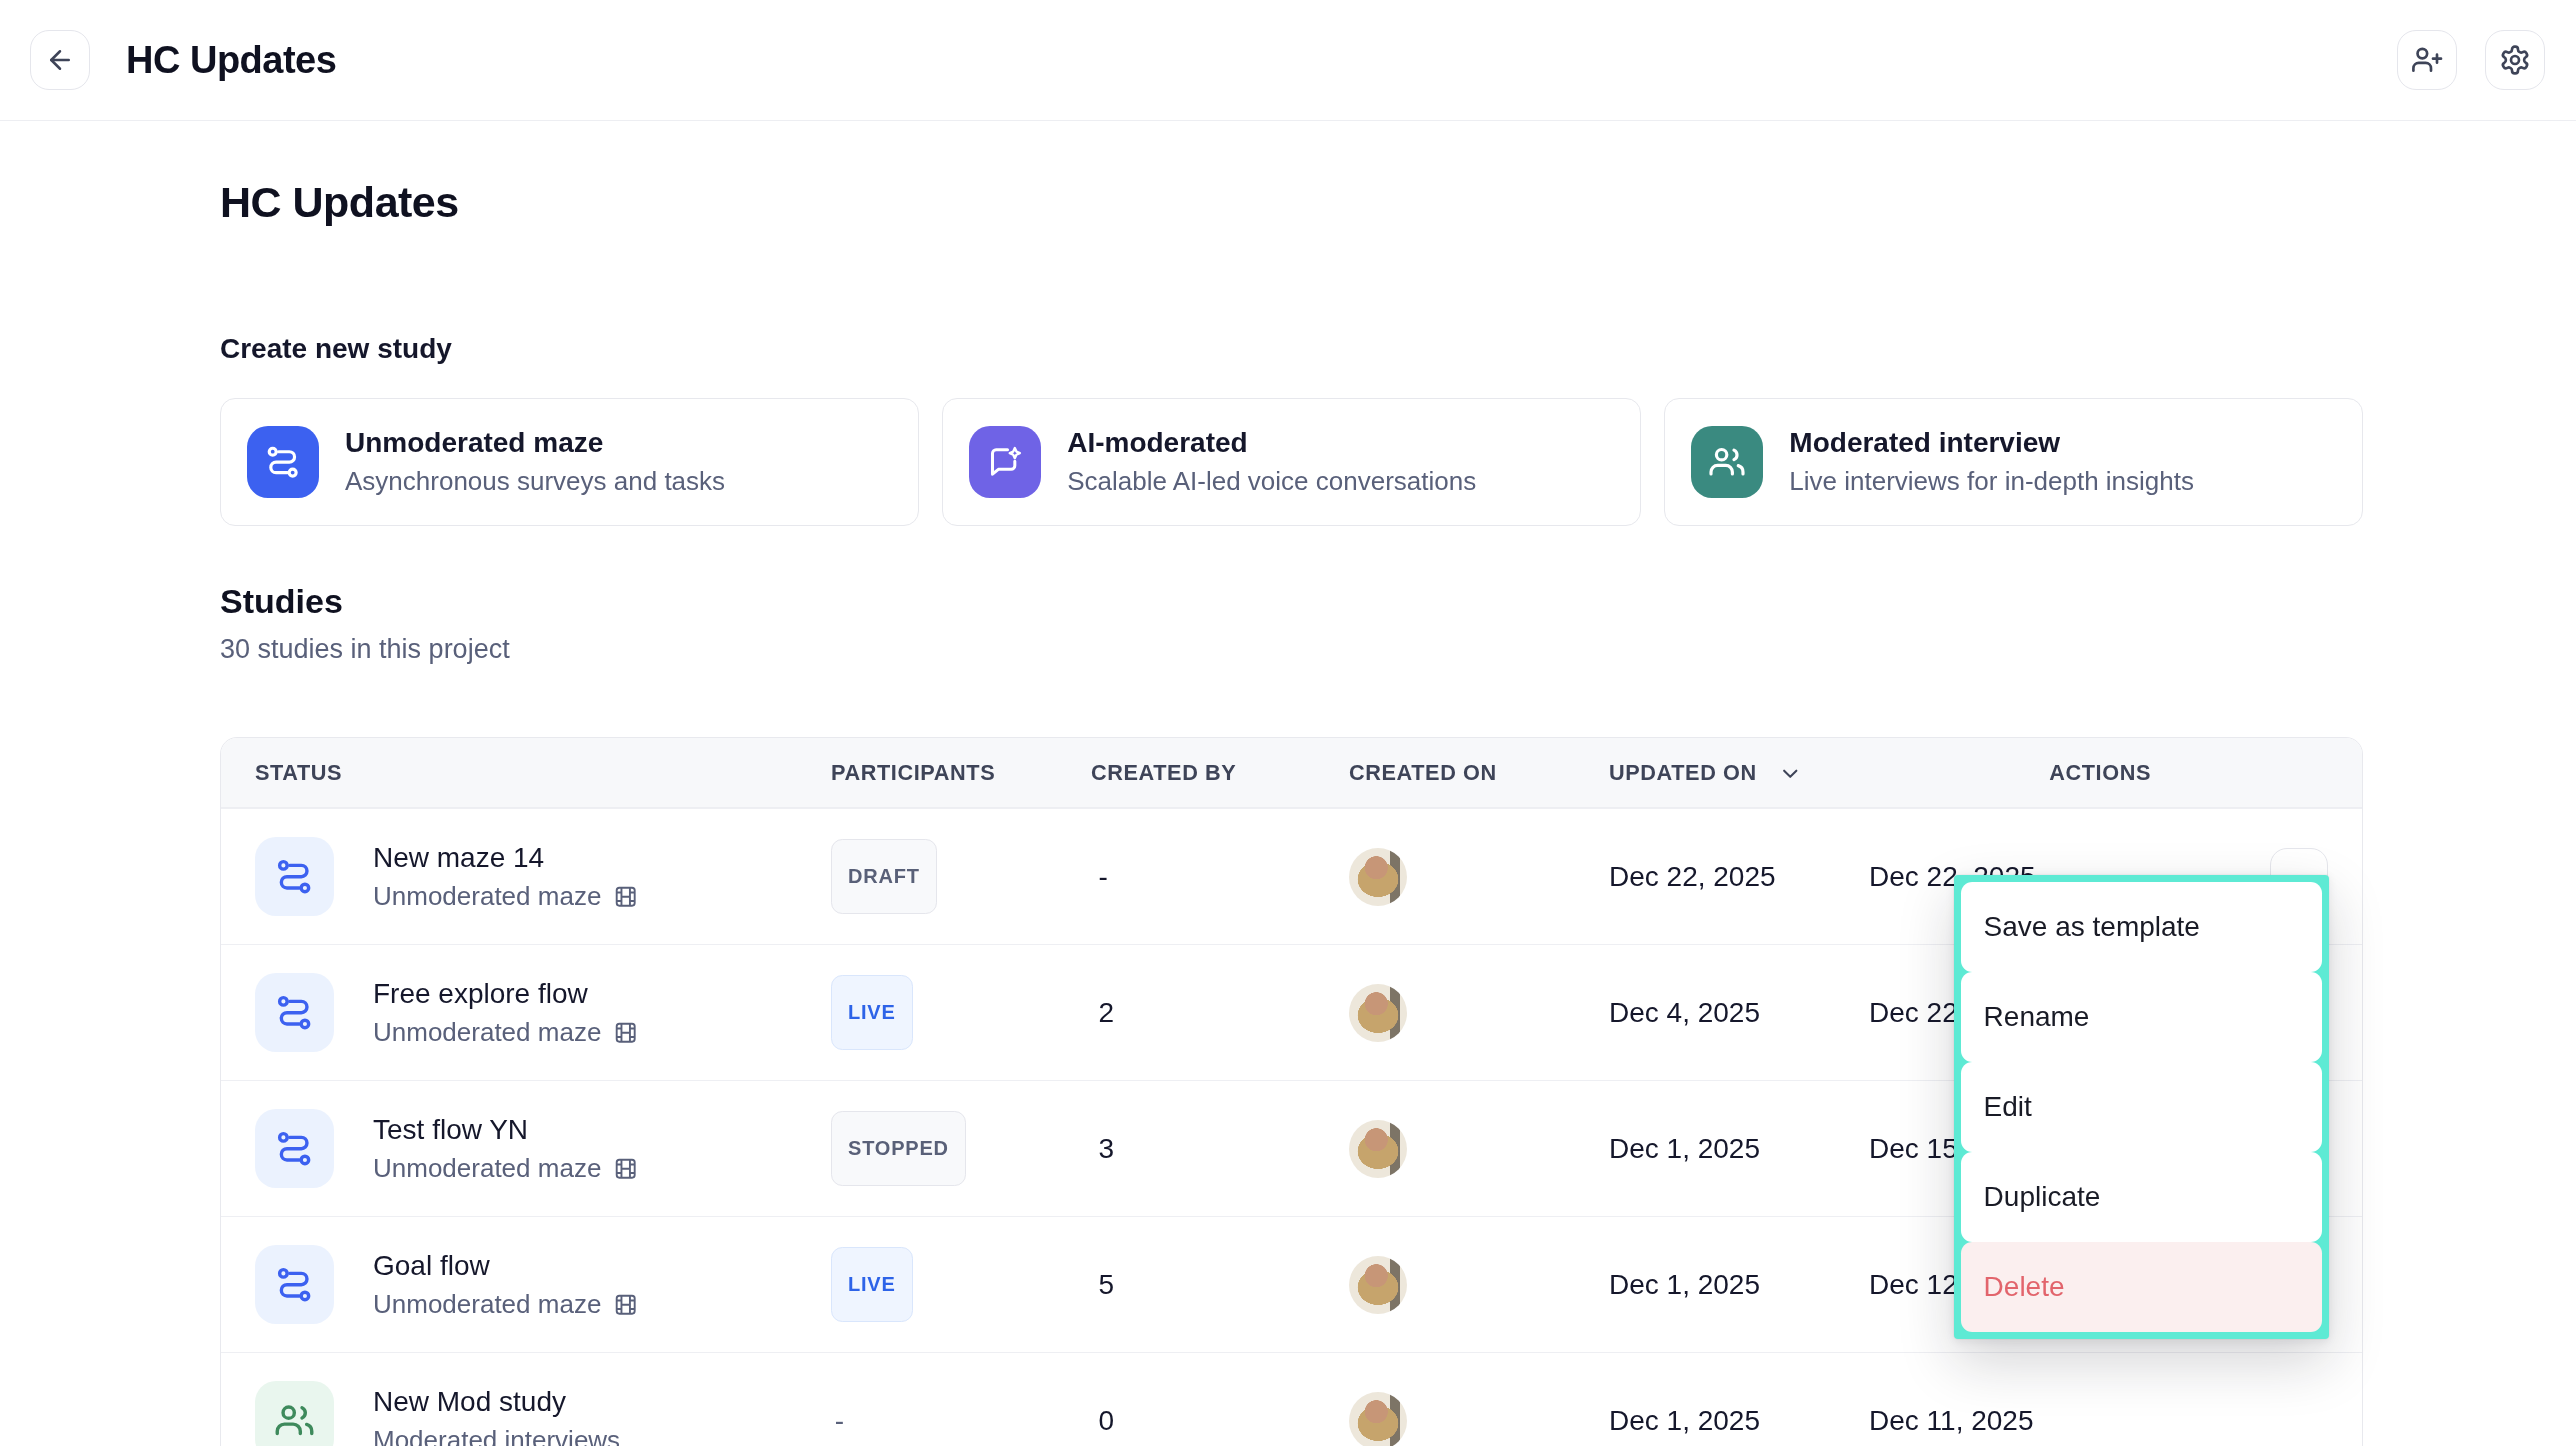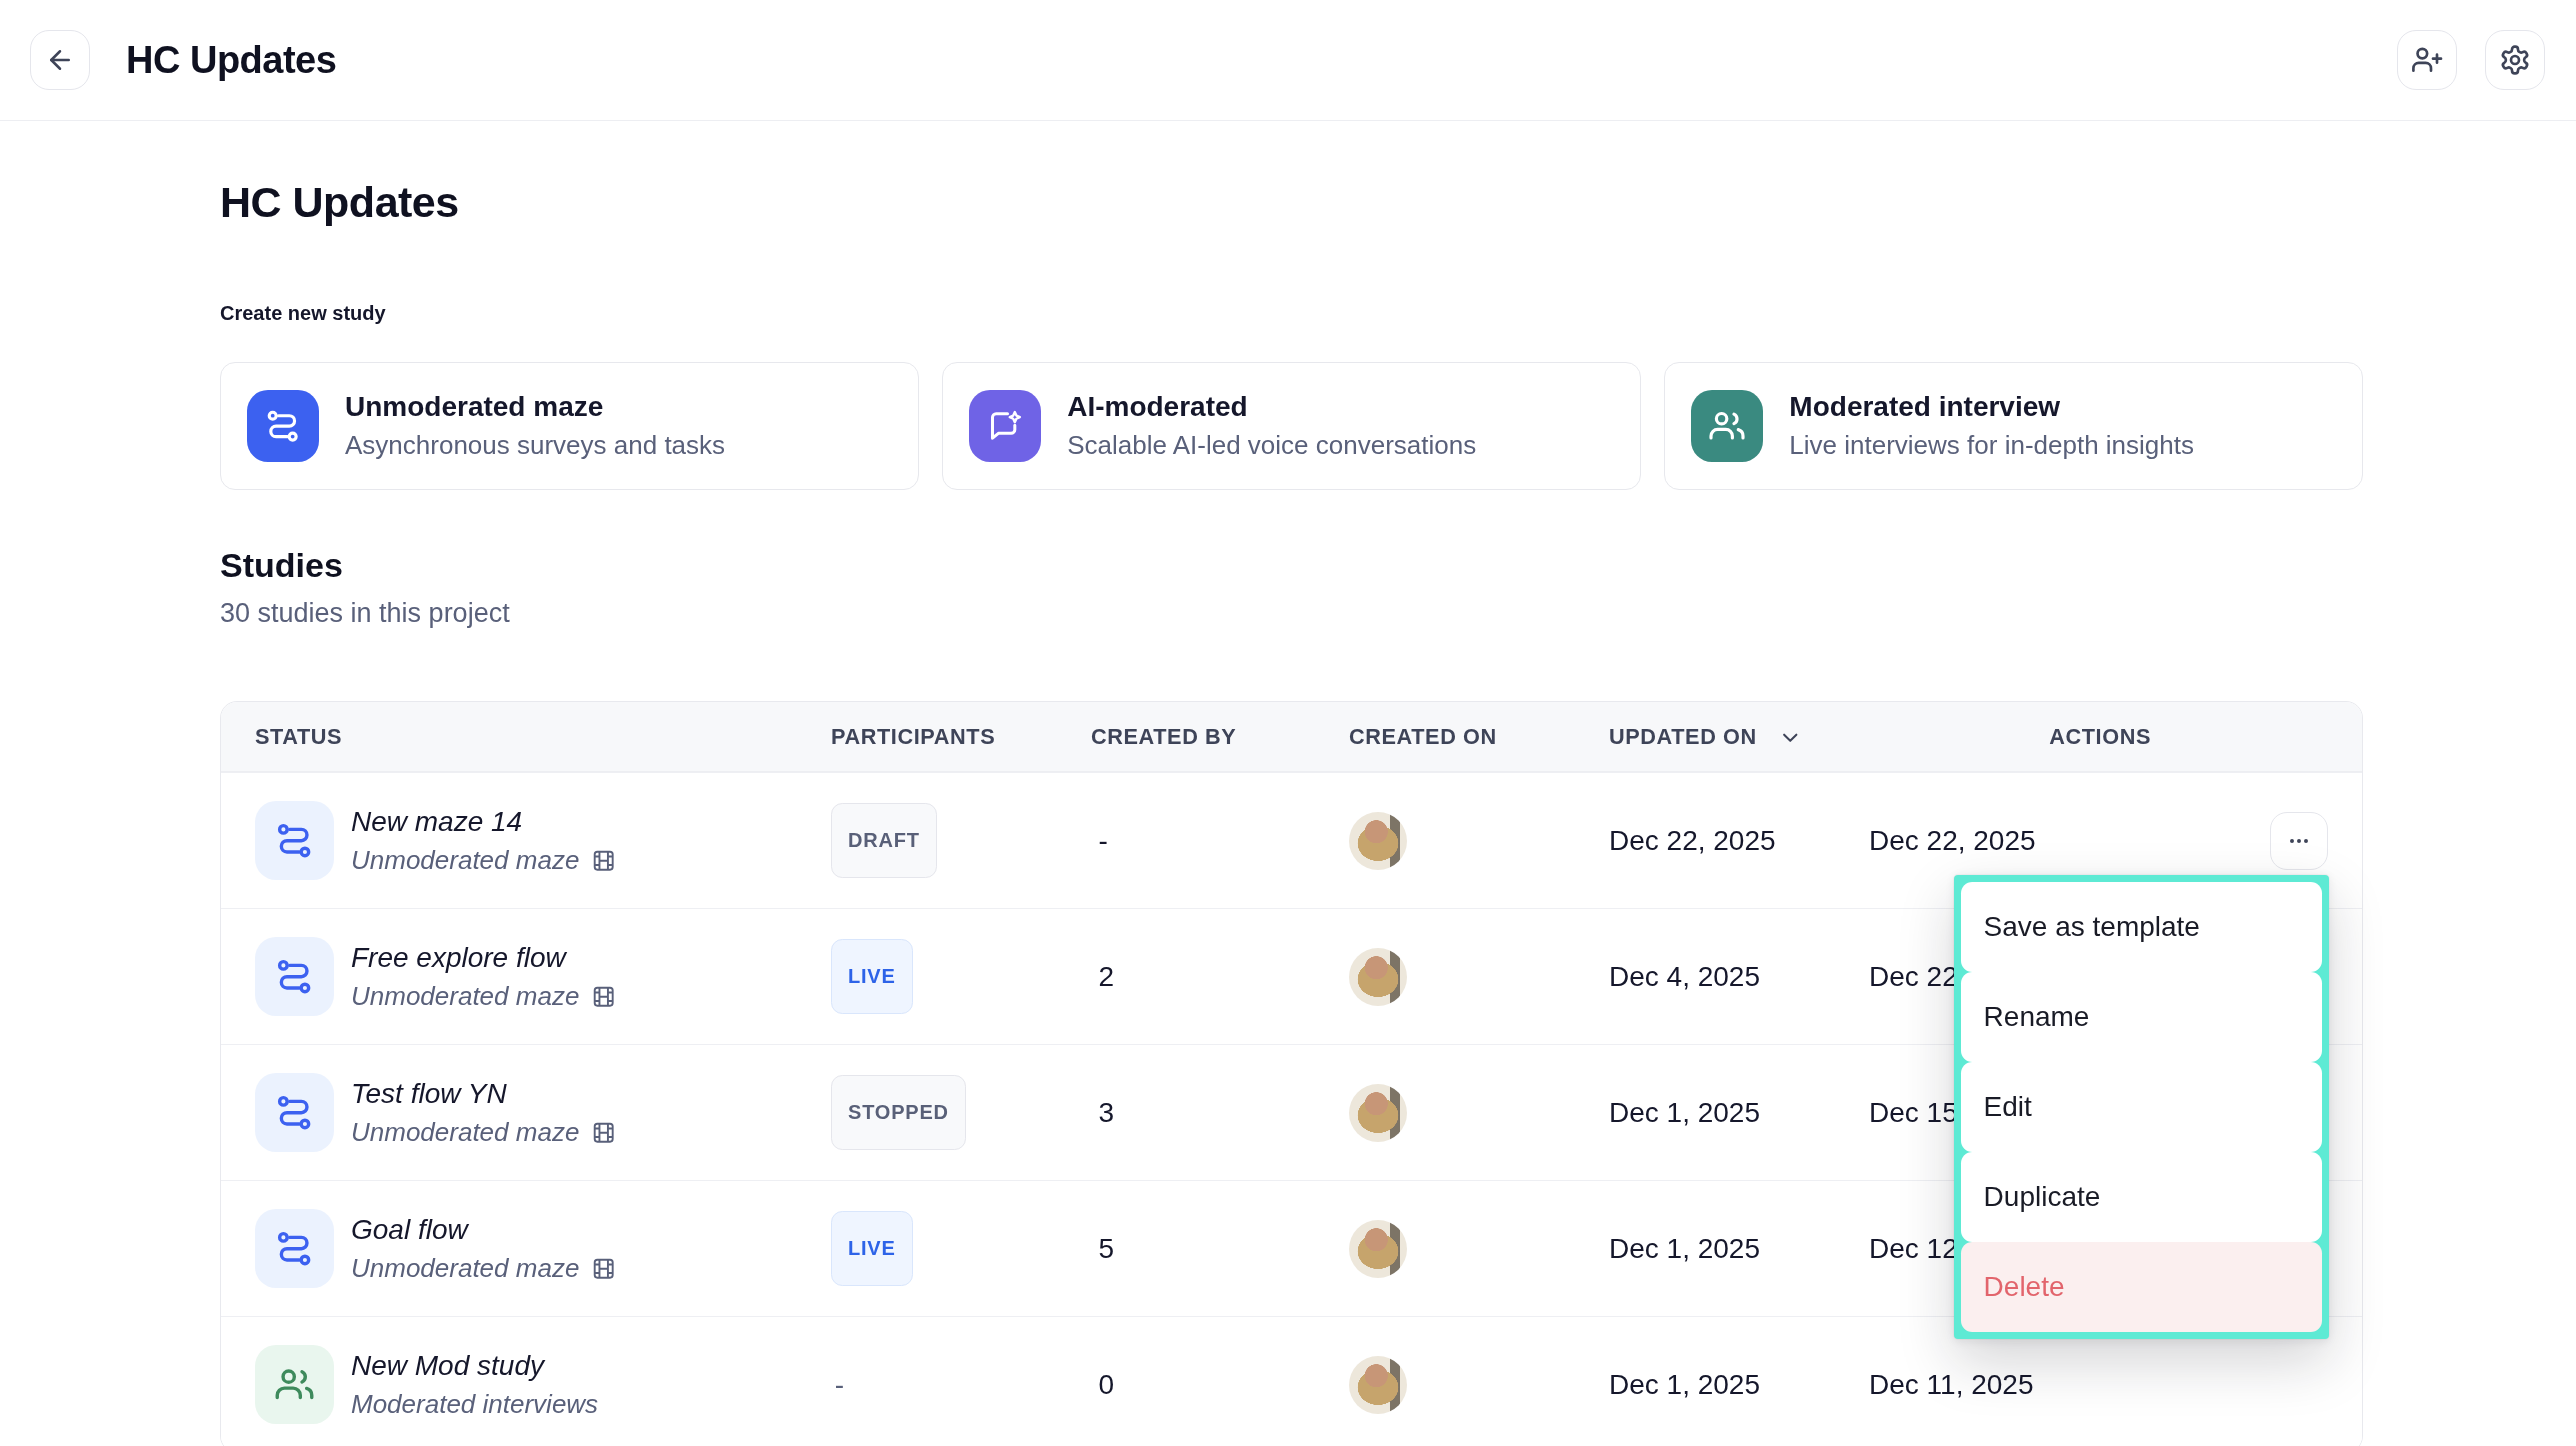--- a/index.html
+++ b/index.html
@@ -28,21 +28,21 @@
     cursor: pointer;
   }
   .topbar-title { font-size: 38px; font-weight: 700; color: #0F1120; margin-left: 36px; letter-spacing: -0.5px; }
   .topbar-spacer { flex: 1; }
   .topbar-actions { display: flex; gap: 28px; }
 
   
   .main { padding: 0 213px 0 220px; }
   .page-title { margin-top: 56px; font-size: 43px; line-height: 51px; font-weight: 700; color: #0F1120; letter-spacing: -0.5px; }
 
-  .create-heading { margin-top: 68px; font-size: 20px; line-height: 34px; font-weight: 600; color: #15172B; }
+  .create-heading { margin-top: 104px; font-size: 28px; line-height: 34px; font-weight: 600; color: #15172B; }
   .cards { display: flex; gap: 23.5px; margin-top: 32px; }
   .card {
     flex: 1; height: 128px;
     border: 1.9px solid #E7E8ED; border-radius: 15px;
     display: flex; align-items: center; gap: 26px;
     padding: 0 26px; background: #fff; cursor: pointer;
   }
   .card-icon {
     width: 72px; height: 72px; border-radius: 21px; flex: none;
     display: flex; align-items: center; justify-content: center;
@@ -66,21 +66,21 @@
     align-items: center;
     padding: 0 34px;
   }
   .thead { height: 70px; background: #F7F8FA; border-bottom: 1.9px solid #EDEEF2; }
   .th { font-size: 21.7px; font-weight: 700; color: #3E4458; letter-spacing: 0.6px; }
   .th-updated { display: flex; align-items: center; gap: 21px; }
   .th-actions { text-align: right; }
   .trow { height: 136px; border-top: 1.9px solid #EEEFF3; background: #fff; cursor: pointer; }
   .trow:first-of-type { border-top: none; }
 
-  .cell-name { display: flex; align-items: center; gap: 17px; font-style: italic; }
+  .cell-name { display: flex; align-items: center; gap: 39px; }
   .tile {
     width: 79px; height: 79px; border-radius: 21px; flex: none;
     display: flex; align-items: center; justify-content: center;
   }
   .tile.maze { background: #EBF2FE; color: #3C61F0; }
   .tile.interview { background: #E9F6EE; color: #3E8A5C; }
   .study-name { font-size: 28px; font-weight: 500; color: #15172B; }
   .study-type { display: flex; align-items: center; gap: 11.3px; font-size: 26px; color: #59607A; margin-top: 7.5px; }
 
   .badge {

